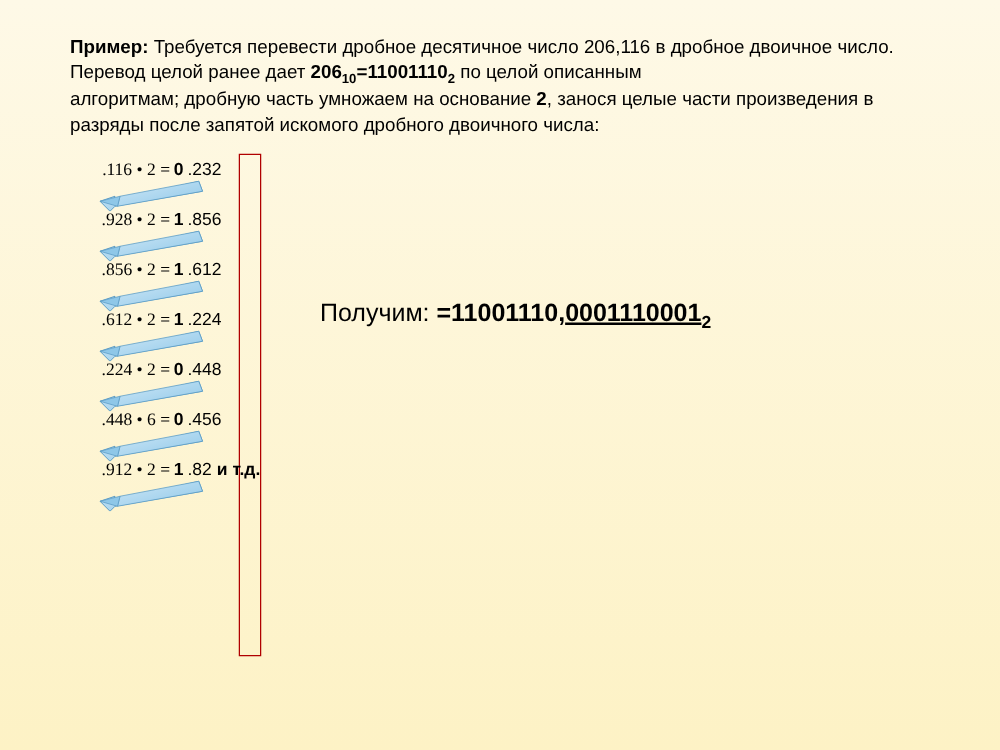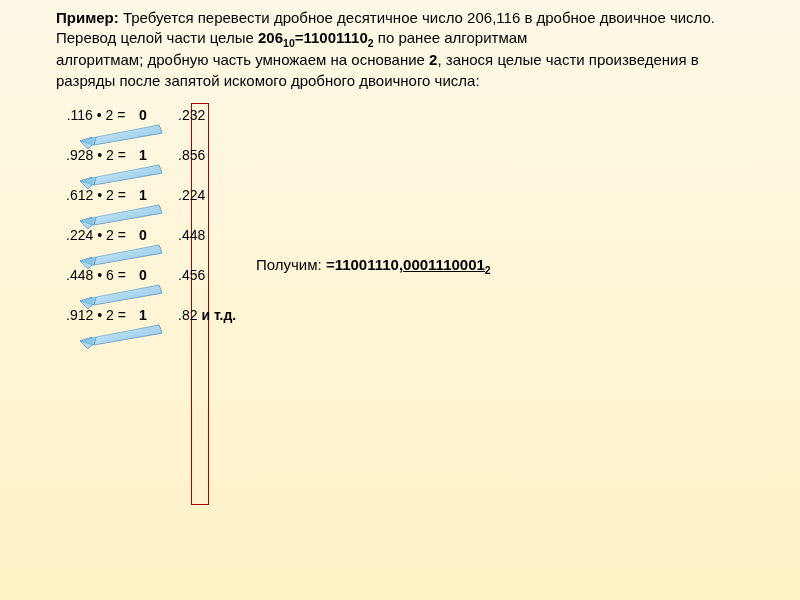--- a/index.html
+++ b/index.html
@@ -6,21 +6,21 @@
     margin: 0;
     padding: 0;
     width: 800px;
     height: 600px;
     font-family: Arial, sans-serif;
     background: linear-gradient(to bottom, #fef9e7 0%, #fdf2c5 100%);
     color: #000;
     overflow: hidden;
   }
   .page {
-    padding: 8px 50px 10px 56px;
+    padding: 28px 50px 10px 56px;
     box-sizing: border-box;
     position: relative;
     height: 600px;
   }
   .intro {
     font-size: 15px;
     line-height: 1.35;
     margin-bottom: 14px;
   }
   .bold { font-weight: bold; }
@@ -30,31 +30,31 @@
   }
   .calc-line {
     font-size: 14px;
     position: relative;
     height: 40px;
     line-height: 20px;
   }
   .calc-line .lhs {
     display: inline-block;
     width: 80px;
-    text-align: center;
+    text-align: right;
+    font-family: Liberation Serif, serif;
   }
   .calc-line .digit {
     display: inline-block;
     width: 14px;
     text-align: center;
     font-weight: bold;
   }
   .calc-line .rhs {
     display: inline-block;
-    margin-left: 28px;
   }
   .calc-line .etc {
     display: inline-block;
     margin-left: 4px;
     font-weight: bold;
   }
   .arrow {
     position: absolute;
     left: 18px;
     top: 18px;
@@ -64,51 +64,62 @@
     left: 135px;
     top: -2px;
     width: 16px;
     height: 400px;
     border: 1.5px solid #b00000;
     pointer-events: none;
   }
   .result {
     position: absolute;
     left: 256px;
-    top: 256px;
-    font-size: 15px;
+    top: 240px;
+    font-size: 20px;
   }
   .underline { text-decoration: underline; }
 </style>
 </head>
 <body>
 
 <div class="page">
 
   <div class="intro">
     <span class="bold">Пример:</span><span> Требуется перевести дробное десятичное число 206,116 в дробное двоичное число.</span><br>
-    <span>Перевод целой части целые </span><span class="bold"><span>206</span><sub>10</sub><span>=</span><span>11001110</span><sub>2</sub></span><span> по ранее алгоритмам</span><br>
+    <span>Перевод целой ранее дает </span><span class="bold"><span>206</span><sub>10</sub><span>=</span><span>11001110</span><sub>2</sub></span><span> по целой описанным</span><br>
     <span>алгоритмам; дробную часть умножаем на основание </span><span class="bold">2</span><span>, занося целые части произведения в разряды после запятой искомого дробного двоичного числа:</span>
   </div>
 
   <div class="calc-area">
     <div class="red-box"></div>
     <div id="calc-lines">
         <div class="calc-line"><span class="lhs">.116 • 2 = </span><span class="digit">0</span><span class="rhs">.232</span><div class="arrow"><svg width="90" height="26">
   <defs>
     <linearGradient id="g" x1="0" y1="0" x2="1" y2="1">
       <stop offset="0%" stop-color="#cfe8f7"></stop>
       <stop offset="100%" stop-color="#8ec7e8"></stop>
     </linearGradient>
   </defs>
   <polygon points="85,2 88,10 18,22 14,26 6,18 18,14 16,18" fill="url(#g)" stroke="#5a9bc4" stroke-width="0.8"></polygon>
   <polygon points="85,2 88,10 20,22 22,14" fill="url(#g)" stroke="#5a9bc4" stroke-width="0.6"></polygon>
   <polygon points="20,22 22,14 6,18" fill="#8ec7e8" stroke="#5a9bc4" stroke-width="0.6"></polygon>
 </svg></div></div>
         <div class="calc-line"><span class="lhs">.928 • 2 = </span><span class="digit">1</span><span class="rhs">.856</span><div class="arrow"><svg width="90" height="26">
+  <defs>
+    <linearGradient id="g" x1="0" y1="0" x2="1" y2="1">
+      <stop offset="0%" stop-color="#cfe8f7"></stop>
+      <stop offset="100%" stop-color="#8ec7e8"></stop>
+    </linearGradient>
+  </defs>
+  <polygon points="85,2 88,10 18,22 14,26 6,18 18,14 16,18" fill="url(#g)" stroke="#5a9bc4" stroke-width="0.8"></polygon>
+  <polygon points="85,2 88,10 20,22 22,14" fill="url(#g)" stroke="#5a9bc4" stroke-width="0.6"></polygon>
+  <polygon points="20,22 22,14 6,18" fill="#8ec7e8" stroke="#5a9bc4" stroke-width="0.6"></polygon>
+</svg></div></div>
+        <div class="calc-line"><span class="lhs">.856 • 2 = </span><span class="digit">1</span><span class="rhs">.612</span><div class="arrow"><svg width="90" height="26">
   <defs>
     <linearGradient id="g" x1="0" y1="0" x2="1" y2="1">
       <stop offset="0%" stop-color="#cfe8f7"></stop>
       <stop offset="100%" stop-color="#8ec7e8"></stop>
     </linearGradient>
   </defs>
   <polygon points="85,2 88,10 18,22 14,26 6,18 18,14 16,18" fill="url(#g)" stroke="#5a9bc4" stroke-width="0.8"></polygon>
   <polygon points="85,2 88,10 20,22 22,14" fill="url(#g)" stroke="#5a9bc4" stroke-width="0.6"></polygon>
   <polygon points="20,22 22,14 6,18" fill="#8ec7e8" stroke="#5a9bc4" stroke-width="0.6"></polygon>
 </svg></div></div>

